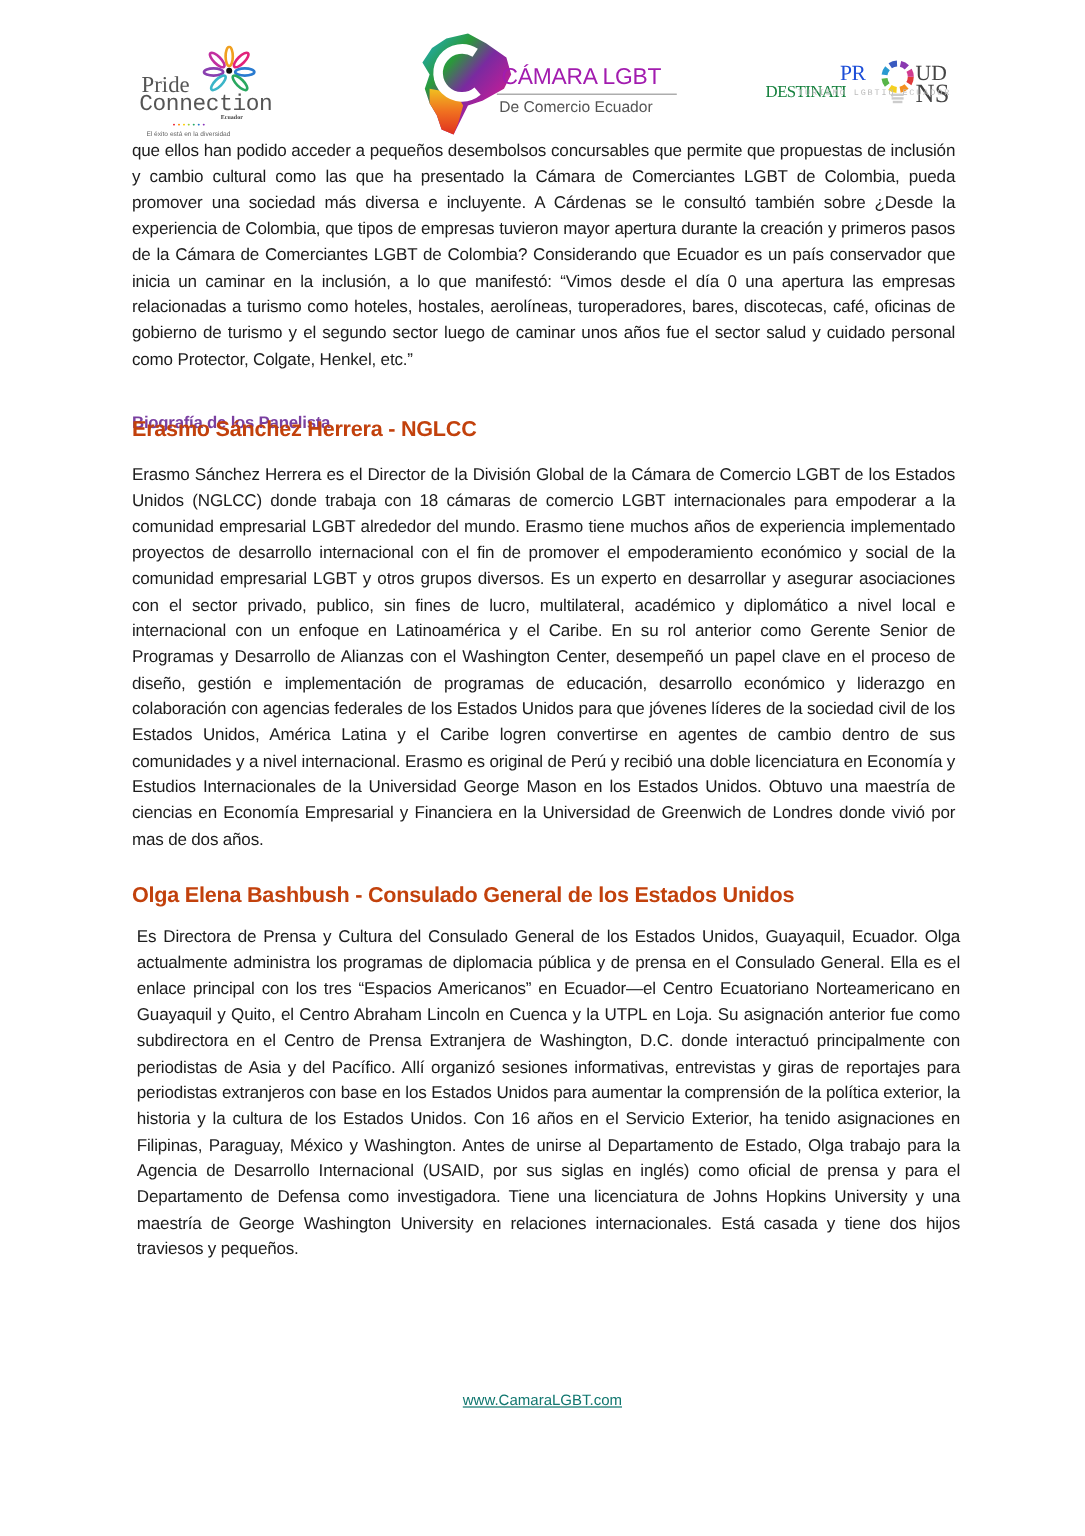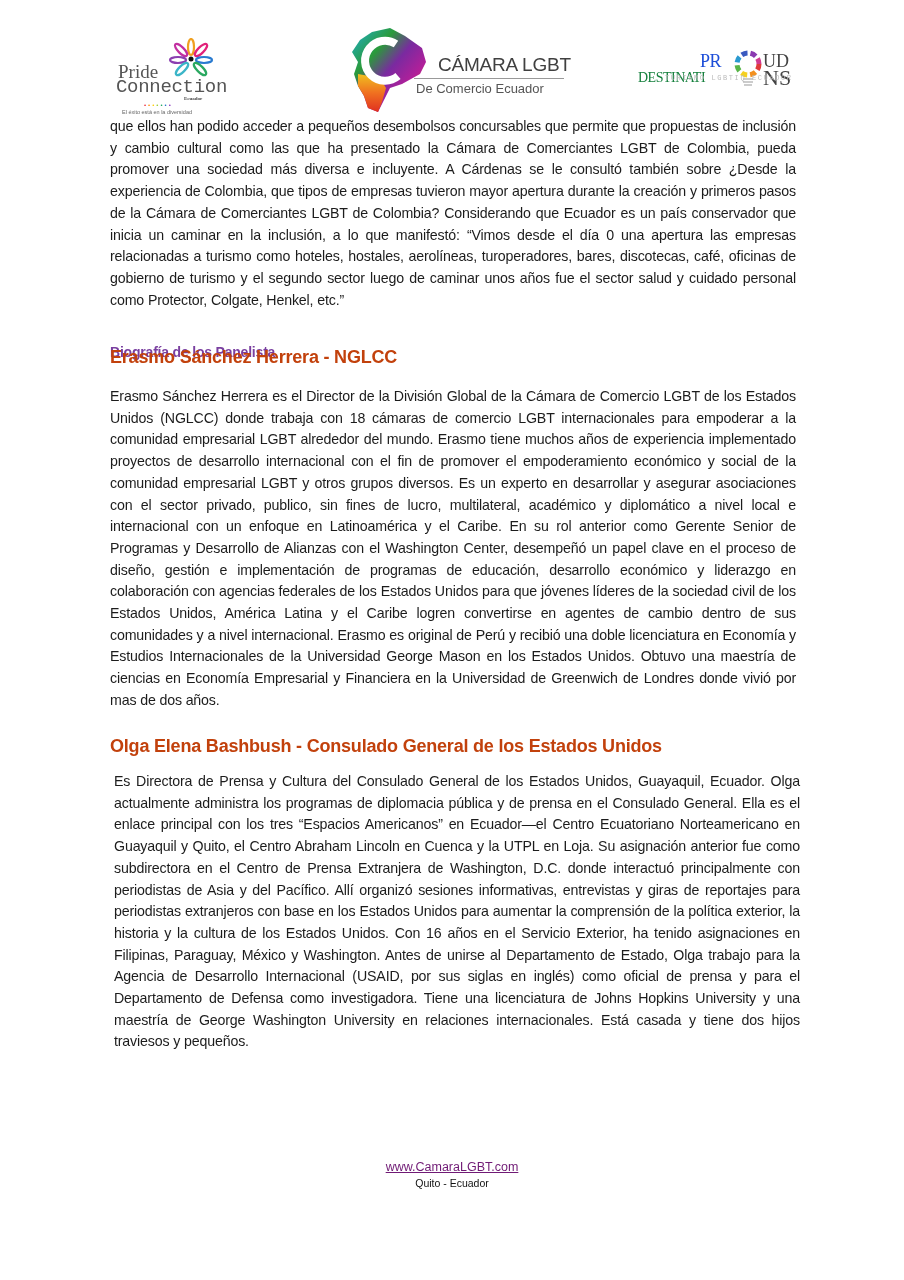--- a/index.html
+++ b/index.html
@@ -9,21 +9,21 @@
   .logo-pride { position: absolute; left: 116px; top: 38px; width: 100px; height: 78px; text-align: center; }
   .pride-text1 { position: absolute; left: 2px; top: 25px; font-family: "Liberation Serif", serif; font-size: 19px; color: #555; line-height: 18px; }
   .pride-text2 { position: absolute; left: 0px; top: 40px; font-family: Liberation Mono, monospace; font-size: 19px; color: #555; line-height: 18px; letter-spacing: -0.3px; }
   .pride-text3 { position: absolute; left: 68px; top: 58px; font-family: "Liberation Serif", serif; font-size: 5px; color: #444; font-weight: bold; }
   .pride-dots { position: absolute; left: 28px; top: 64px; font-size: 6px; letter-spacing: 2px; }
   .pride-slogan { position: absolute; left: 6px; top: 71px; font-size: 5.5px; color: #666; white-space: nowrap; }
   .pride-flower { position: absolute; left: 52px; top: 0px; width: 46px; height: 40px; }
 
   .logo-camara { position: absolute; left: 350px; top: 26px; width: 210px; height: 90px; }
   .camara-map { position: absolute; left: 0; top: 0; width: 80px; height: 90px; }
-  .camara-title { position: absolute; left: 88px; top: 28px; font-size: 19px; color: #404040; white-space: nowrap; letter-spacing: -0.2px; }
+  .camara-title { position: absolute; left: 68px; top: 28px; font-size: 19px; color: #a21caf; white-space: nowrap; letter-spacing: -0.2px; }
   .camara-line { position: absolute; left: 64px; top: 52px; width: 150px; height: 1px; background: #999; }
   .camara-sub { position: absolute; left: 66px; top: 55px; font-size: 13px; color: #555; white-space: nowrap; text-align: right; }
 
   .logo-proud { position: absolute; left: 638px; top: 50px; width: 152px; height: 56px; }
   .proud-top { position: absolute; left: 62px; top: 2px; font-family: "Liberation Serif", serif; font-size: 18px; color: #1d4ed8; line-height: 18px; letter-spacing: -0.5px; }
   .proud-top2 { position: absolute; left: 125px; top: 2px; font-family: "Liberation Serif", serif; font-size: 18px; color: #444; line-height: 18px; }
   .proud-mid { position: absolute; left: 0px; top: 19px; font-family: "Liberation Serif", serif; font-size: 14px; color: #15803d; line-height: 18px; letter-spacing: -0.5px; }
   .proud-mid2 { position: absolute; left: 125px; top: 19px; font-family: "Liberation Serif", serif; font-size: 22px; color: #444; line-height: 18px; }
   .proud-sub { position: absolute; left: 2px; top: 24px; font-family: Liberation Mono, monospace; font-size: 7px; color: #bbb; letter-spacing: 1.6px; white-space: nowrap; margin-left: 25px; }
   .proud-bulb { position: absolute; left: 94px; top: 0px; width: 32px; height: 40px; }
@@ -38,21 +38,21 @@
   #h-bio { position: absolute; left: 0; top: 211px; margin-top: 15px; }
   #h-erasmo { position: absolute; left: 0; top: 231px; }
   #p-erasmo { position: absolute; left: 0; top: 270px; }
   #h-olga { position: absolute; left: 0; top: 620px; }
   #p-olga { position: absolute; left: 4px; top: 655px; }
 
   
   .footer { position: absolute; left: 0; top: 1159px; width: 904px; text-align: center; font-family: "Liberation Sans", sans-serif; color: #111; }
   .footer .line { font-size: 12.5px; line-height: 17px; }
   .footer .small { font-size: 10.5px; line-height: 15px; }
-  .footer a { color: #701a75; text-decoration: underline; }
+  .footer a { color: #0f766e; text-decoration: underline; }
 </style>
 </head>
 <body>
 
 <div class="logo-pride">
   <svg class="pride-flower" viewBox="0 0 46 40">
     <g fill="none" stroke-width="2.2">
       <ellipse cx="23" cy="9" rx="3" ry="8" stroke="#f0a020"></ellipse>
       <ellipse cx="33" cy="12" rx="3" ry="8" transform="rotate(45 33 12)" stroke="#e2227a"></ellipse>
       <ellipse cx="36" cy="22" rx="8" ry="3" stroke="#2a7bd0"></ellipse>
@@ -122,14 +122,13 @@
   <p id="p-intro" class="para" style="width:686px">que ellos han podido acceder a pequeños desembolsos concursables que permite que propuestas de inclusión y cambio cultural como las que ha presentado la Cámara de Comerciantes LGBT de Colombia, pueda promover una sociedad más diversa e incluyente. A Cárdenas se le consultó también sobre ¿Desde la experiencia de Colombia, que tipos de empresas tuvieron mayor apertura durante la creación y primeros pasos de la Cámara de Comerciantes LGBT de Colombia? Considerando que Ecuador es un país conservador que inicia un caminar en la inclusión, a lo que manifestó: “Vimos desde el día 0 una apertura las empresas relacionadas a turismo como hoteles, hostales, aerolíneas, turoperadores, bares, discotecas, café, oficinas de gobierno de turismo y el segundo sector luego de caminar unos años  fue el sector salud y cuidado personal como Protector, Colgate, Henkel, etc.”</p>
   <h3 id="h-bio" class="h-purple">Biografía de los Panelista</h3>
   <h3 id="h-erasmo" class="h-magenta">Erasmo Sánchez Herrera - NGLCC</h3>
   <p id="p-erasmo" class="para" style="width:686px">Erasmo Sánchez Herrera es el Director de la División Global de la Cámara de Comercio LGBT de los Estados Unidos (NGLCC) donde trabaja con 18 cámaras de comercio LGBT internacionales para empoderar a la comunidad empresarial LGBT alrededor del mundo. Erasmo tiene muchos años de experiencia implementado proyectos de desarrollo internacional con el fin de promover el empoderamiento económico y social de la comunidad empresarial LGBT y otros grupos diversos. Es un experto en desarrollar y asegurar asociaciones con el sector privado, publico, sin fines de lucro, multilateral, académico y diplomático a nivel local e internacional con un enfoque en Latinoamérica y el Caribe. En su rol anterior como Gerente Senior de Programas y Desarrollo de Alianzas con el Washington Center, desempeñó un papel clave en el proceso de diseño, gestión e implementación de programas de educación, desarrollo económico y liderazgo en colaboración con agencias federales de los Estados Unidos para que jóvenes líderes de la sociedad civil de los Estados Unidos, América Latina y el Caribe logren convertirse en agentes de cambio dentro de sus comunidades y a nivel internacional.  Erasmo es original de Perú y recibió una doble licenciatura en Economía y Estudios Internacionales de la Universidad George Mason en los Estados Unidos. Obtuvo una maestría de ciencias en Economía Empresarial y Financiera en la Universidad de Greenwich de Londres donde vivió por mas de dos años.</p>
   <h3 id="h-olga" class="h-magenta">Olga Elena Bashbush - Consulado General de los Estados Unidos</h3>
   <p id="p-olga" class="para" style="width:686px">Es Directora de Prensa y Cultura del Consulado General de los Estados Unidos, Guayaquil, Ecuador.  Olga actualmente administra los programas de diplomacia pública y de prensa en el Consulado General.  Ella es el enlace principal con los tres “Espacios Americanos” en Ecuador—el Centro Ecuatoriano Norteamericano en Guayaquil y Quito, el Centro Abraham Lincoln en Cuenca y la UTPL en Loja.  Su asignación anterior fue como subdirectora en el Centro de Prensa Extranjera de Washington, D.C. donde interactuó principalmente con periodistas de Asia y del Pacífico.  Allí organizó sesiones informativas, entrevistas y giras de reportajes para periodistas extranjeros con base en los Estados Unidos para aumentar la comprensión de la política exterior, la historia y la cultura de los Estados Unidos.  Con 16 años en el Servicio Exterior, ha tenido asignaciones en Filipinas, Paraguay, México y Washington.  Antes de unirse al Departamento de Estado, Olga trabajo para la Agencia de Desarrollo Internacional (USAID, por sus siglas en inglés) como oficial de prensa y para el Departamento de Defensa como investigadora.  Tiene una licenciatura de Johns Hopkins University y una maestría de George Washington University en relaciones internacionales.  Está casada y tiene dos hijos traviesos y pequeños.</p>
 </div>
 
 <div class="footer">
   <div class="line"><a>www.CamaraLGBT.com</a></div>
-  <div class="small">Quito - Ecuador</div>
 </div>
 
 </body></html>

